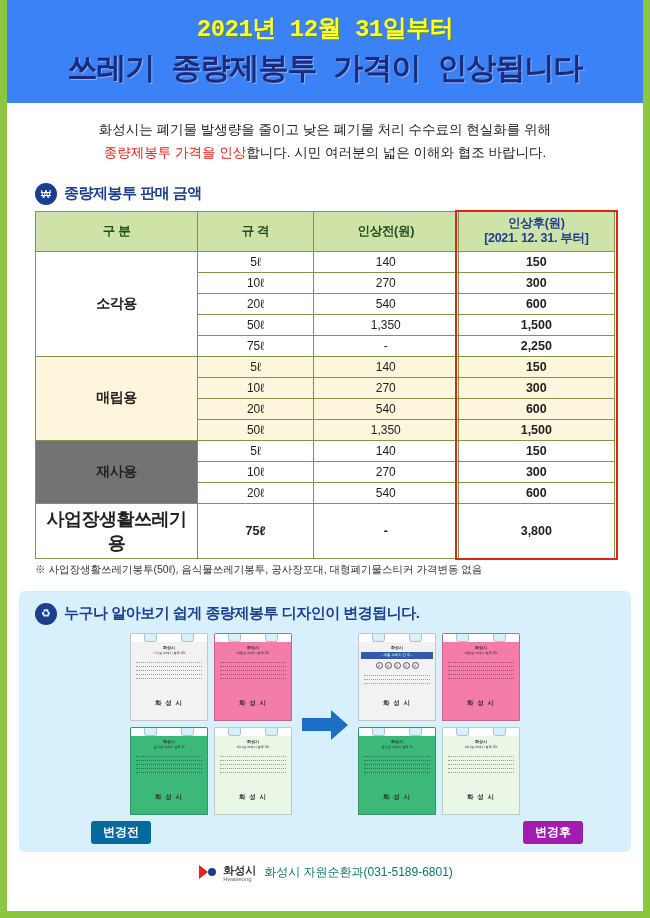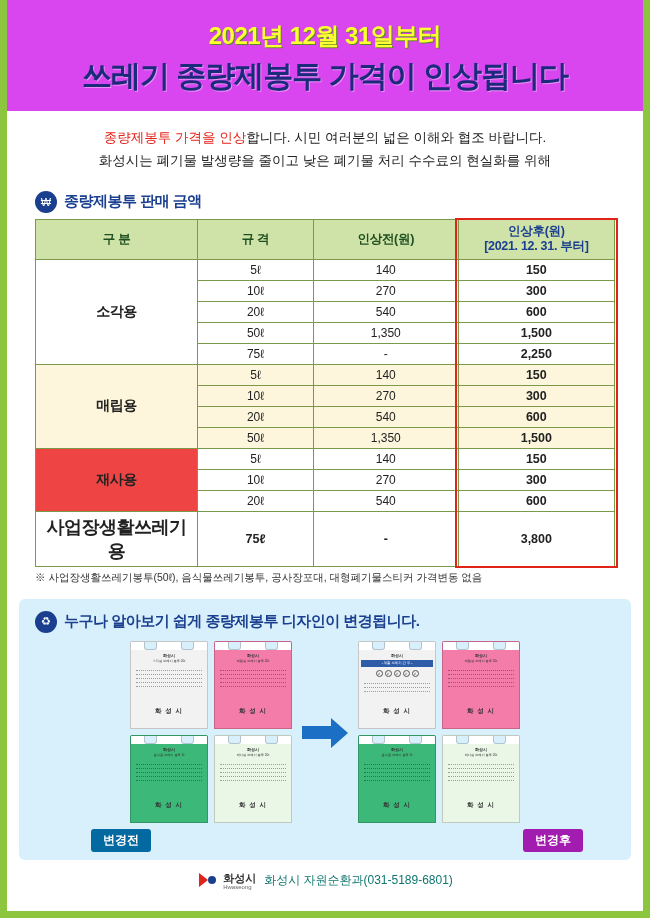--- a/index.html
+++ b/index.html
@@ -13,23 +13,24 @@
   .poster {
     position:relative;
     width:650px; height:918px;
     background:#ffffff;
     border:7px solid #8cc63e;
     border-top:none;
     border-bottom:none;
   }
   
   .header {
-    background:#d946ef;
-    padding:20px 0 14px 0;
+    background:#3b82f6;
+    padding:12px 0 14px 0;
     text-align:center;
+    font-family:Liberation Mono, monospace;
   }
   .header .line1 {
     color:#ffff33;
     font-size:24px;
     font-weight:bold;
     letter-spacing:-0.5px;
     text-shadow:1px 1px 0 #5a8a1e;
   }
   .header .line2 {
     color:#1b2a7a;
@@ -99,21 +100,21 @@
     line-height:1.25;
   }
   td.cat {
     font-weight:bold;
     font-size:14px;
     letter-spacing:-0.5px;
   }
   tbody tr td { height:21px; }
   .grp-burn td.cat { background:#ffffff; }
   .grp-bury td.cat { background:#fdf6dc; }
-  .grp-reuse td.cat { background:#ef4444; }
+  .grp-reuse td.cat { background:#737373; }
   .rowband-bury td { background:#fdf6dc; }
   td.after {
     font-weight:bold;
     font-size:12.5px;
   }
   tr.biz td { font-weight:bold; font-size:12.5px; }
   tr.biz td.cat { font-size:18px; }
   .redbox {
     position:absolute;
     border:2.5px solid #e2231a;
@@ -291,24 +292,24 @@
 <body>
 
 <div class="poster">
 
   <div class="header">
     <div class="line1">2021년 12월 31일부터</div>
     <div class="line2">쓰레기 종량제봉투 가격이 인상됩니다</div>
   </div>
 
   <div class="intro">
+    <div>화성시는 폐기물 발생량을 줄이고 낮은 폐기물 처리 수수료의 현실화를 위해</div>
     <div>
       <span class="hl">종량제봉투 가격을 인상</span><span>합니다. 시민 여러분의 넓은 이해와 협조 바랍니다.</span>
     </div>
-    <div>화성시는 폐기물 발생량을 줄이고 낮은 폐기물 처리 수수료의 현실화를 위해</div>
   </div>
 
   <div class="sec-title">
     <div class="badge green">₩</div>
     <div class="txt">종량제봉투 판매 금액</div>
   </div>
 
   <div class="table-wrap">
     <table>
       <colgroup>

